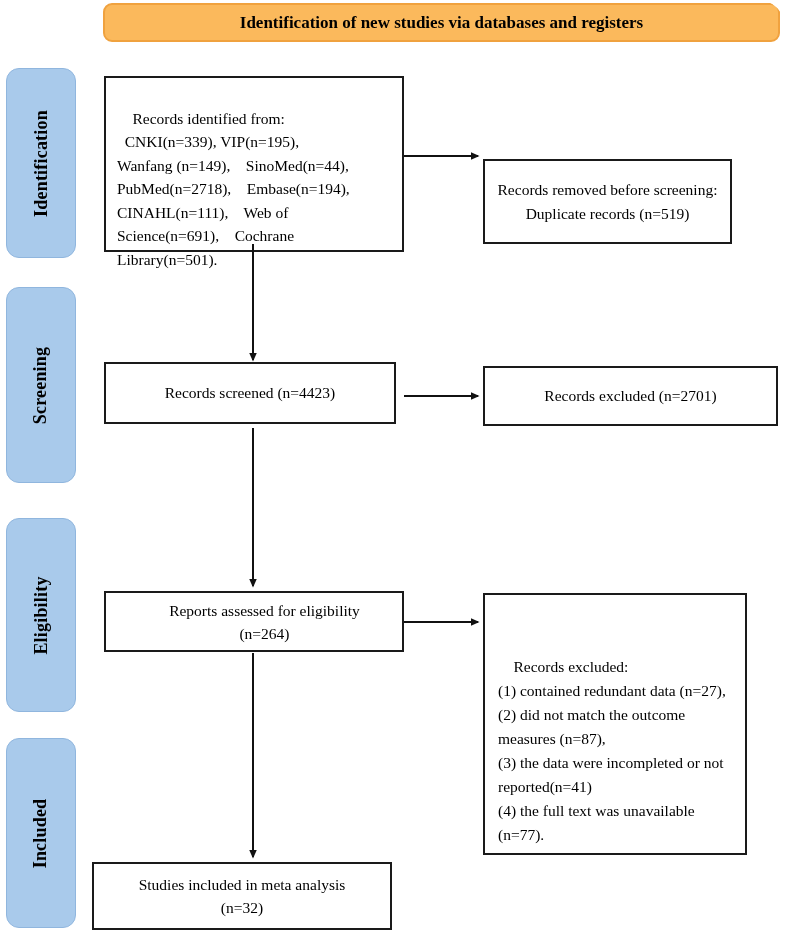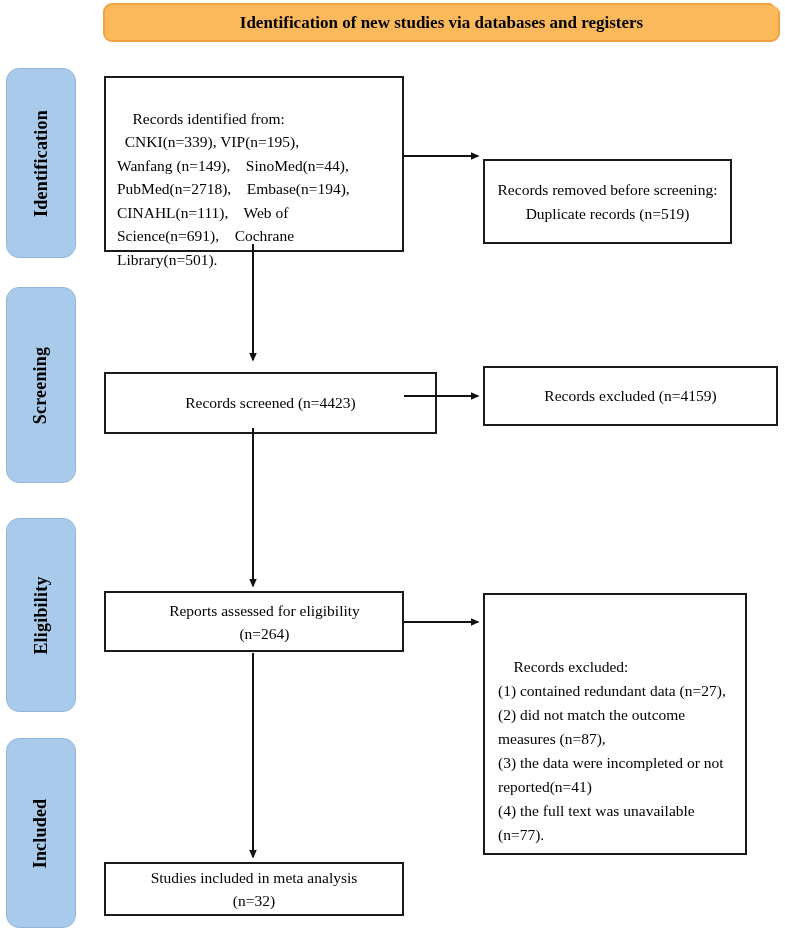--- a/index.html
+++ b/index.html
@@ -34,25 +34,25 @@
   .stage.eligibility{top:518px;height:194px;}
   .stage.included{top:738px;height:190px;}
   .fbox{
     position:absolute;background:#fff;border:2px solid var(--box-border);
     box-sizing:border-box;font-size:15.5px;white-space:pre-wrap;
   }
   .fbox.left{text-align:left;}
   .fbox.center{display:flex;align-items:center;justify-content:center;text-align:center;}
   .b-identified{left:104px;top:76px;width:300px;height:176px;padding:5px 8px 0 11px;line-height:23.5px;}
   .b-removed{left:483px;top:115px;width:249px;height:85px;line-height:24px;margin-top:44px;}
-  .b-screened{left:104px;top:372px;width:333px;height:62px;line-height:22px;}
+  .b-screened{left:104px;top:362px;width:292px;height:62px;line-height:22px;}
   .b-excluded1{left:483px;top:366px;width:295px;height:60px;line-height:22px;}
   .b-assessed{left:104px;top:591px;width:300px;height:61px;line-height:23px;padding-left:21px;}
   .b-excluded2{left:483px;top:593px;width:264px;height:262px;padding:36px 10px 0 13px;line-height:24px;}
-  .b-included{left:104px;top:862px;width:300px;height:54px;line-height:23px;}
+  .b-included{left:92px;top:862px;width:300px;height:68px;line-height:23px;}
   svg.arrows{position:absolute;left:0;top:0;width:785px;height:935px;pointer-events:none;}
 </style>
 </head>
 <body>
 
 <div class="canvas">
 
   <div class="banner">
     <span>Identification of new studies via databases and registers</span>
   </div>
@@ -83,21 +83,21 @@
   <div class="fbox center b-removed">
     <span>Records removed before screening:
 Duplicate records (n=519)</span>
   </div>
 
   <div class="fbox center b-screened">
     <span>Records screened (n=4423)</span>
   </div>
 
   <div class="fbox center b-excluded1">
-    <span>Records excluded (n=4159)</span>
+    <span>Records excluded (n=2701)</span>
   </div>
 
   <div class="fbox center b-assessed">
     <span>Reports assessed for eligibility
 (n=264)</span>
   </div>
 
   <div class="fbox left b-excluded2">
     <span>Records excluded:
 (1) contained redundant data (n=27),

